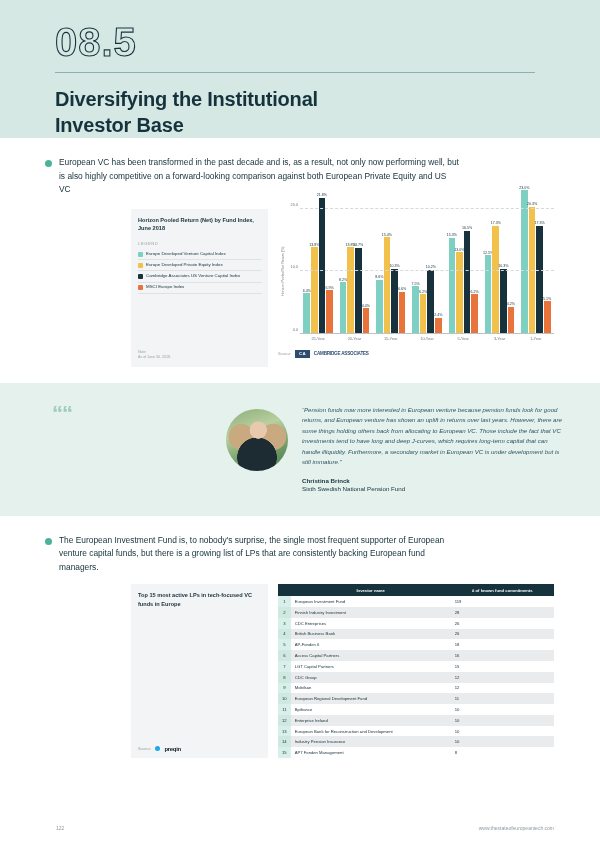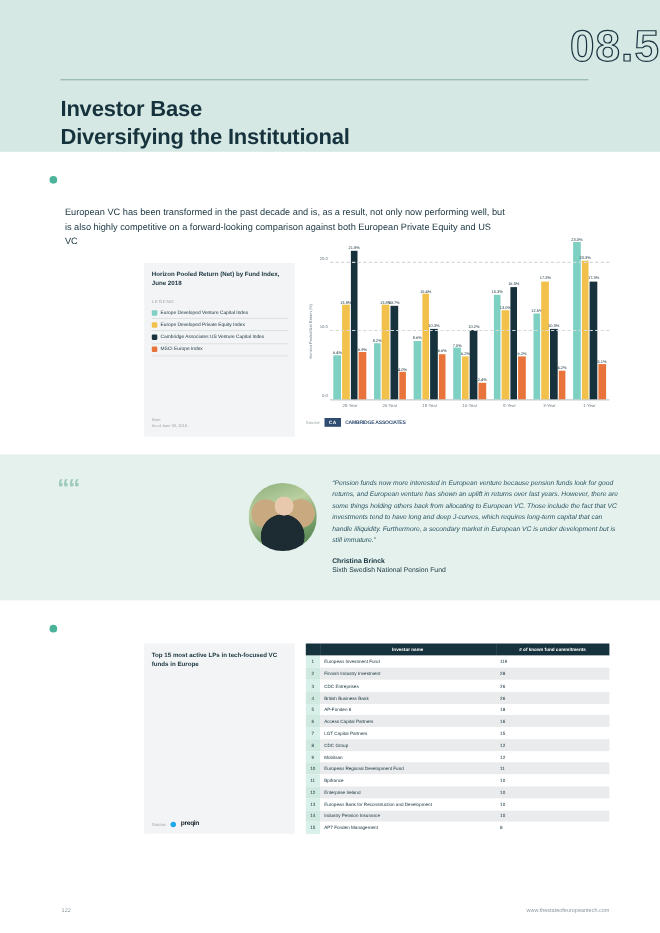--- a/index.html
+++ b/index.html
@@ -19,40 +19,39 @@
     position:relative;
   }
   .chapter-num {
     font-size:40px;
     font-weight:700;
     letter-spacing:1px;
     color:transparent;
     -webkit-text-stroke:1.1px #17323d;
     line-height:1;
     margin-bottom:10px;
-    text-align:right;
   }
   .header-rule {
     width:480px; height:1px; background:#8fb0ae; margin:2px 0 14px 0;
   }
   .header-title {
     font-size:20px; font-weight:700; line-height:1.28; color:#16323c;
     letter-spacing:-0.2px;
   }
   
   .band-white { background:#ffffff; }
   .band-mint  { background:#e4f1ed; }
 
   .bullet-row { display:flex; padding:18px 40px 0 45px; }
   .bullet-dot {
     width:7px; height:7px; border-radius:50%;
     background:#4ab39a; margin:4px 7px 0 0; flex:0 0 auto;
   }
   .bullet-text {
-    font-size:8.4px; line-height:1.62; color:#16323c; max-width:400px;margin-top:30px;
+    font-size:8.4px; line-height:1.62; color:#16323c; max-width:400px;
   }
   
   .chart-block { display:flex; padding:12px 46px 16px 131px; gap:10px; }
   .chart-side {
     width:137px; background:#f3f4f5; padding:7px 6px 6px 7px;
     display:flex; flex-direction:column; min-height:158px;
   }
   .chart-side-title { font-size:5.6px; font-weight:700; line-height:1.45; color:#17323d; }
   .legend-label { font-size:4.1px; color:#9aa3a8; letter-spacing:.6px; margin:9px 0 3px 0; }
   .legend-item {
@@ -162,22 +161,22 @@
   }
   .site { font-size:5px; color:#8f9a9f; margin-left:auto; }
 </style>
 </head>
 <body>
 
 <div class="header">
   <div class="chapter-num">08.5</div>
   <div class="header-rule"></div>
   <div class="header-title">
+    <div>Diversifying the Institutional</div>
     <div>Investor Base</div>
-    <div>Diversifying the Institutional</div>
   </div>
 </div>
 
 <div class="band-white">
   <div class="bullet-row">
     <span class="bullet-dot"></span>
     <div class="bullet-text">European VC has been transformed in the past decade and is, as a result, not only now performing well, but is also highly competitive on a forward-looking comparison against both European Private Equity and US VC</div>
   </div>
 
   <div class="chart-block">
@@ -349,20 +348,21 @@
       <div class="quote-body">“Pension funds now more interested in European venture because pension funds look for good returns, and European venture has shown an uplift in returns over last years. However, there are some things holding others back from allocating to European VC. Those include the fact that VC investments tend to have long and deep J-curves, which requires long-term capital that can handle illiquidity. Furthermore, a secondary market in European VC is under development but is still immature.”</div>
       <div class="quote-author">Christina Brinck</div>
       <div class="quote-role">Sixth Swedish National Pension Fund</div>
     </div>
   </div>
 </div>
 
 <div class="band-white">
   <div class="bullet-row">
     <span class="bullet-dot"></span>
+    <div class="bullet-text">The European Investment Fund is, to nobody's surprise, the single most frequent supporter of European venture capital funds, but there is a growing list of LPs that are consistently backing European fund managers.</div>
   </div>
 
   <div class="table-block">
     <div class="table-side">
       <div class="chart-side-title">Top 15 most active LPs in tech-focused VC funds in Europe</div>
       <div class="preqin-row">
         <span class="preqin-lbl">Source:</span>
         <span class="preqin-dot"></span>
         <span class="preqin-name">preqin</span>
       </div>

